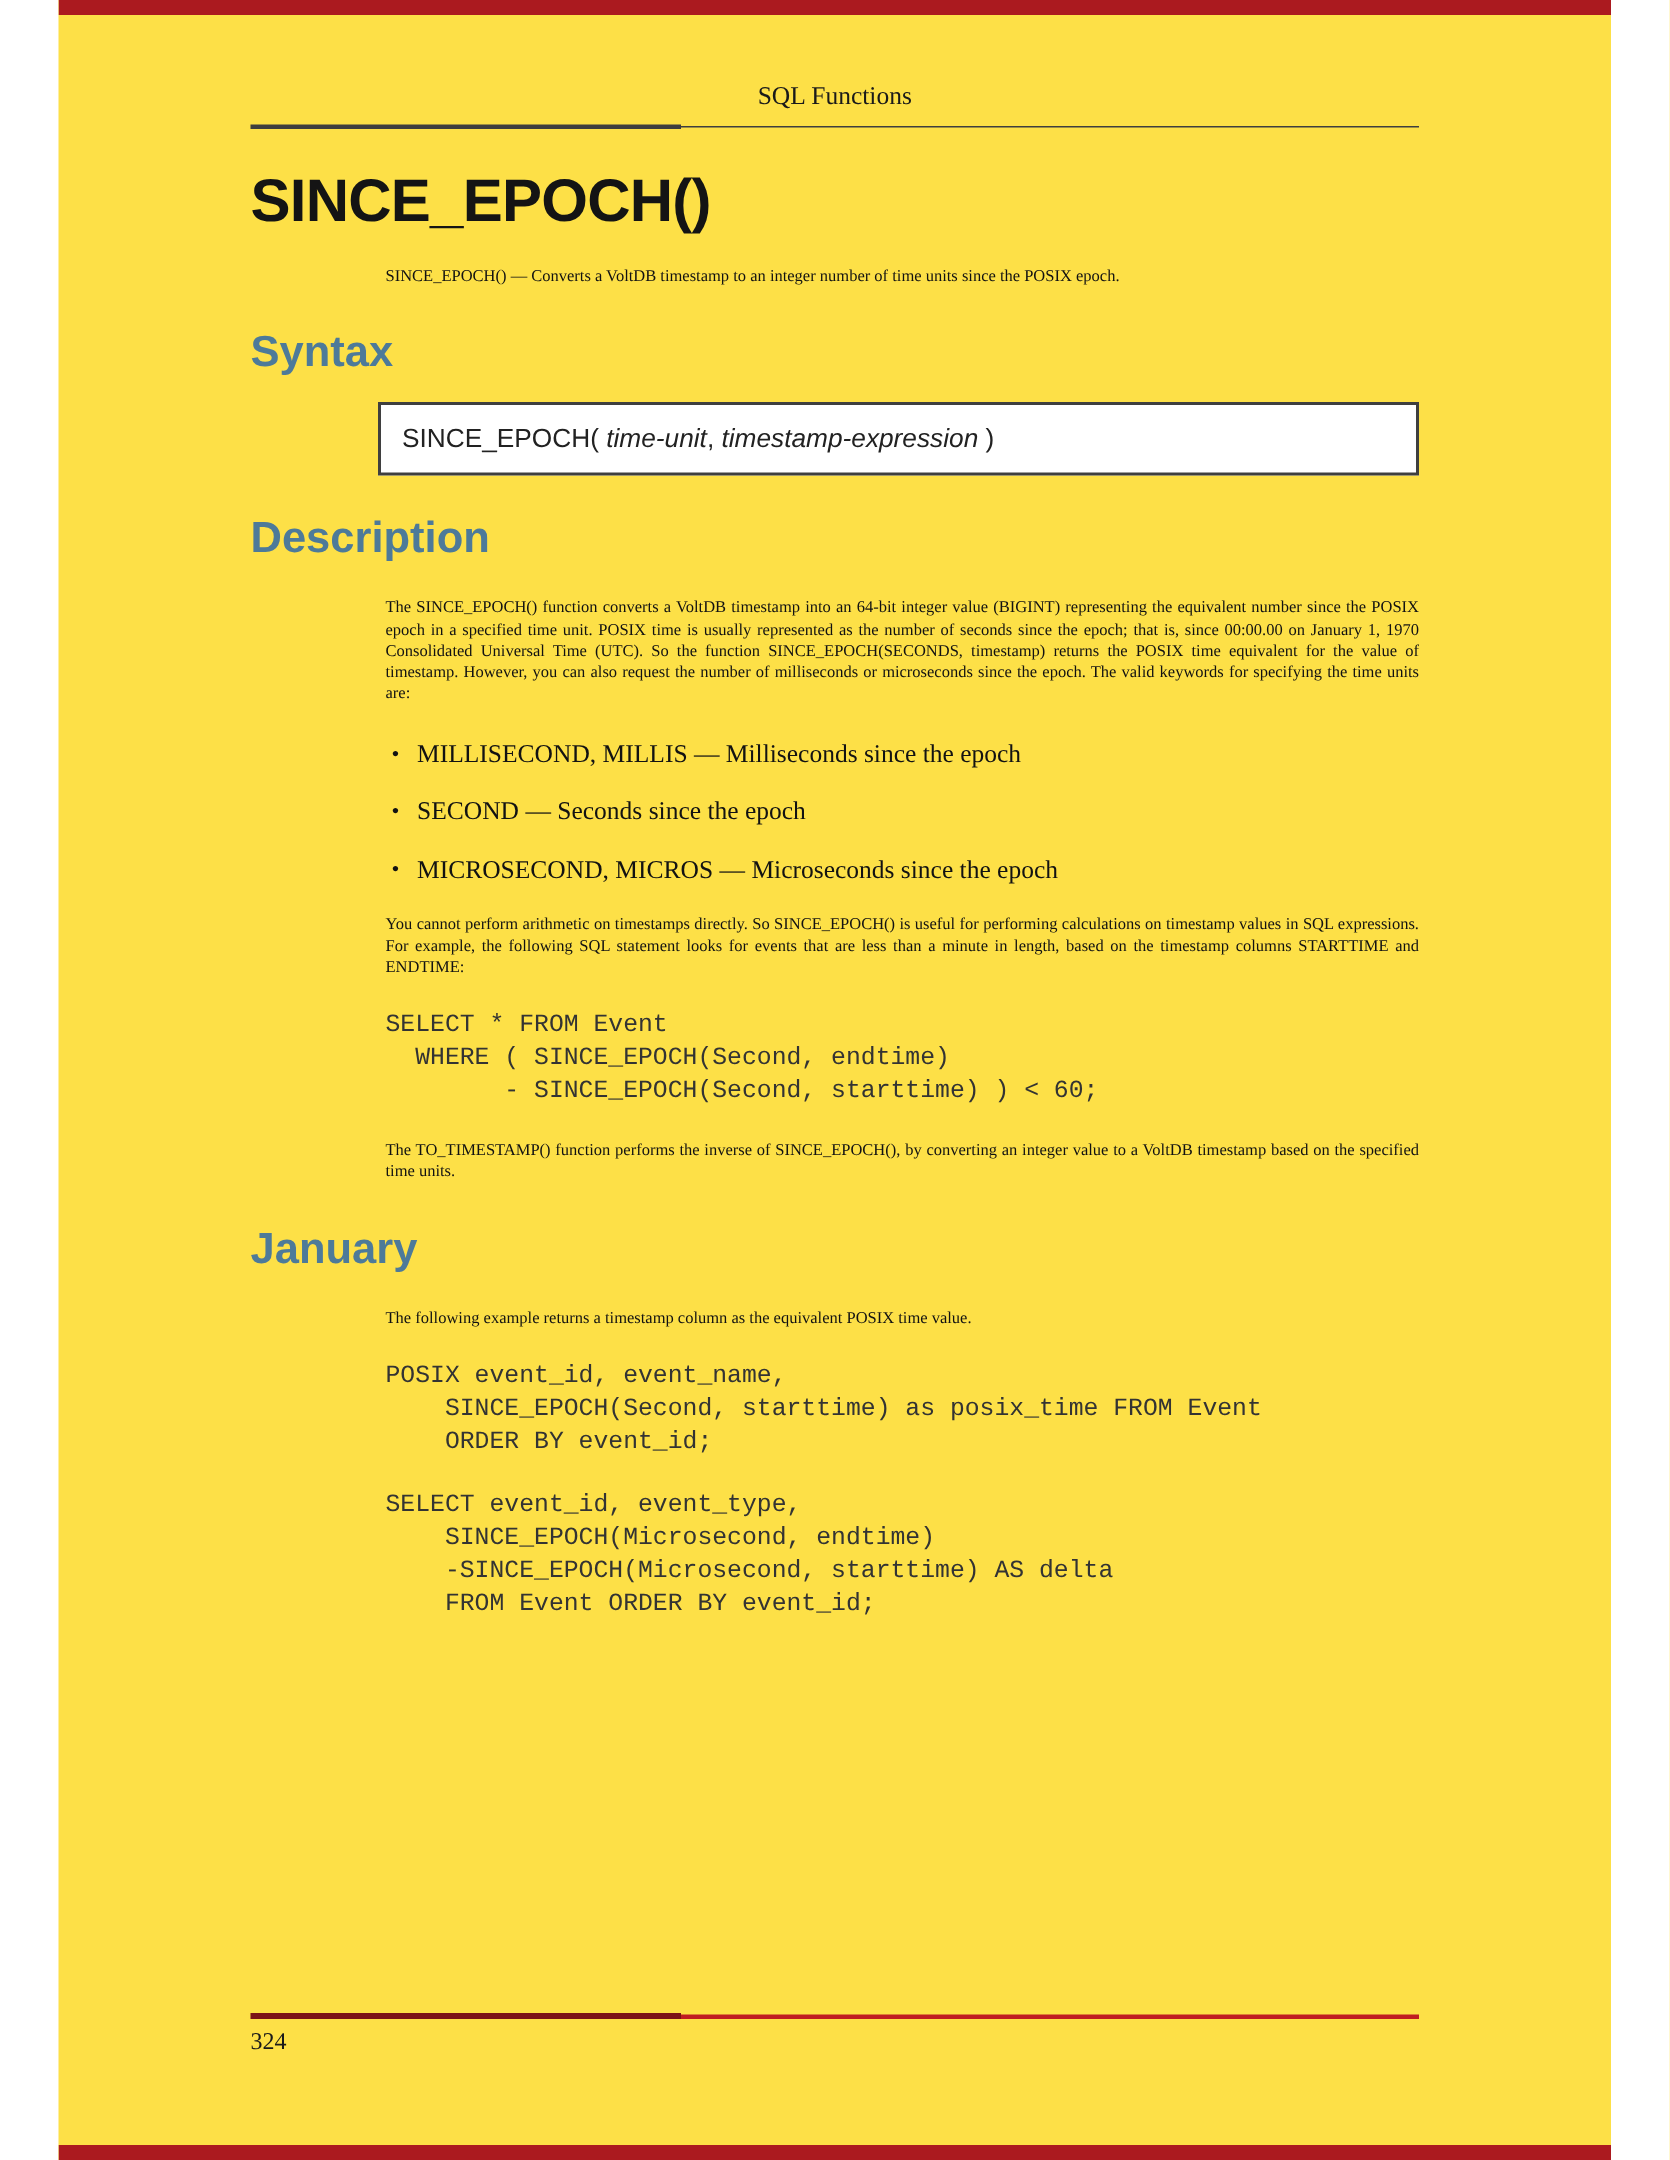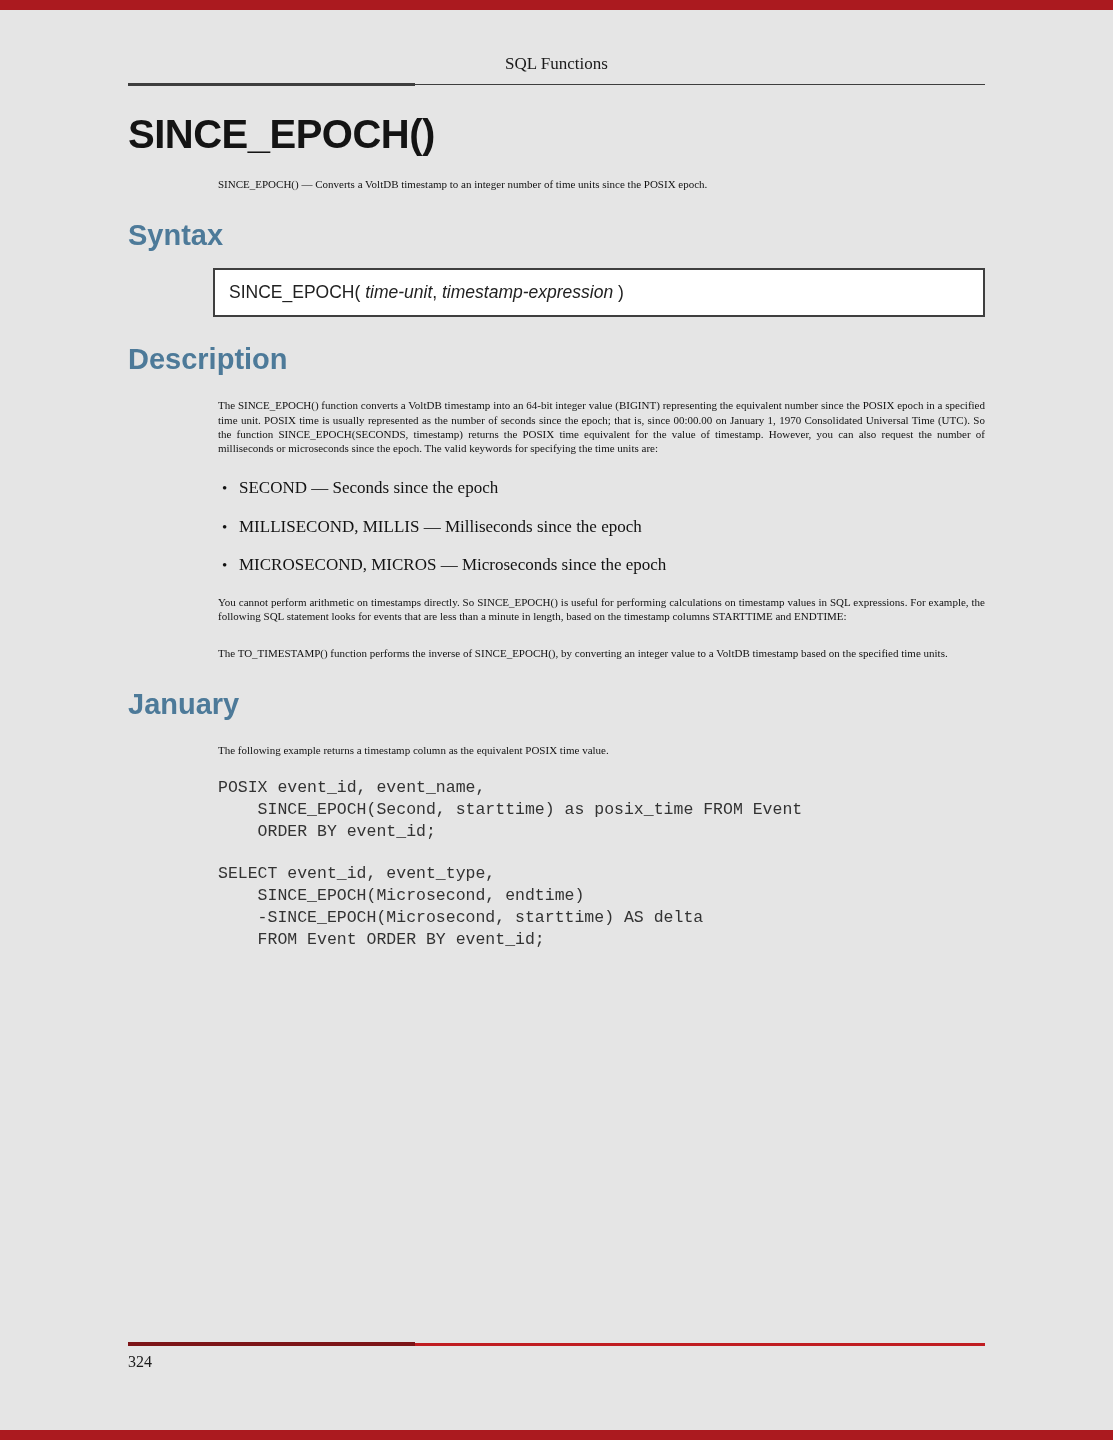--- a/index.html
+++ b/index.html
@@ -6,23 +6,23 @@
     --bar-red: #ab1a1f;
     --heading-blue: #4d7a99;
   }
   * { margin:0; padding:0; box-sizing:border-box; }
   html,body { background:#ffffff; }
   body {
     font-family:"Liberation Serif", serif;
     color:#121212;
   }
   .page {
-    width:1113px; height:1440px;
+    width:1035px; height:1440px;
     position:relative; overflow:hidden;
-    margin:0 auto; background:#e5e5e5;
+    margin:0 auto; background:#fde047;
   }
   .topbar, .bottombar {
     position:absolute; left:0; width:100%; height:10px;
     background:var(--bar-red, #ab1a1f);
   }
   .topbar { top:0; }
   .bottombar { bottom:0; }
   .content { padding:54px 128px 0 128px; }
 
   .running-title {
@@ -109,32 +109,35 @@
     <h2 class="syntax-h">Syntax</h2>
 
     <div class="syntax-box"><span>SINCE_EPOCH( </span><em>time-unit</em><span>, </span><em>timestamp-expression</em><span> )</span></div>
 
     <h2>Description</h2>
 
     <p class="body indent">The SINCE_EPOCH() function converts a VoltDB timestamp into an 64-bit integer value (BIGINT) representing the equivalent number since the POSIX epoch in a specified time unit. POSIX time is usually represented as the number of seconds since the epoch; that is, since 00:00.00 on January 1, 1970 Consolidated Universal Time (UTC). So the function SINCE_EPOCH(SECONDS, timestamp) returns the POSIX time equivalent for the value of timestamp. However, you can also request the number of milliseconds or microseconds since the epoch. The valid keywords for specifying the time units are:</p>
 
     <ul class="bullets">
       <li>
-          <span class="li-text">SECOND — Seconds since the epoch</span>
+          <span class="li-text">MILLISECOND, MILLIS — Milliseconds since the epoch</span>
         </li>
       <li>
-          <span class="li-text">MILLISECOND, MILLIS — Milliseconds since the epoch</span>
+          <span class="li-text">SECOND — Seconds since the epoch</span>
         </li>
       <li>
           <span class="li-text">MICROSECOND, MICROS — Microseconds since the epoch</span>
         </li>
     </ul>
 
     <p class="body indent tight">You cannot perform arithmetic on timestamps directly. So SINCE_EPOCH() is useful for performing calculations on timestamp values in SQL expressions. For example, the following SQL statement looks for events that are less than a minute in length, based on the timestamp columns STARTTIME and ENDTIME:</p>
 
+    <pre class="code">SELECT * FROM Event
+  WHERE ( SINCE_EPOCH(Second, endtime)
+        - SINCE_EPOCH(Second, starttime) ) &lt; 60;</pre>
 
     <p class="body indent">The TO_TIMESTAMP() function performs the inverse of SINCE_EPOCH(), by converting an integer value to a VoltDB timestamp based on the specified time units.</p>
 
     <h2 class="example-h">January</h2>
 
     <p class="body indent">The following example returns a timestamp column as the equivalent POSIX time value.</p>
 
     <pre class="code">POSIX event_id, event_name,
     SINCE_EPOCH(Second, starttime) as posix_time FROM Event
     ORDER BY event_id;</pre>

